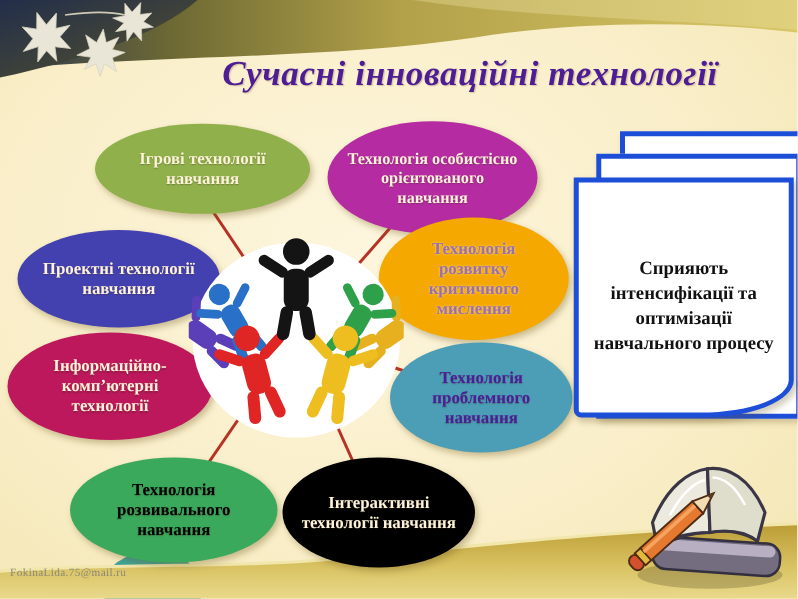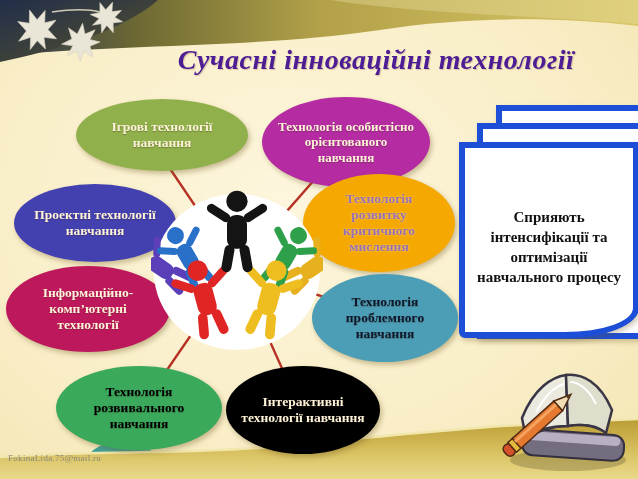--- a/index.html
+++ b/index.html
@@ -25,21 +25,21 @@
   .bubble span{display:block;padding:0 14px;}
   .b0{left:76px;  top:99px;  width:172px;height:72px;}
   .b1{left:262px; top:97px;  width:168px;height:90px;font-size:13px;}
   .b2{left:14px;  top:184px; width:162px;height:78px;}
   .b3{left:303px; top:174px; width:152px;height:98px;text-shadow:0 0 2px rgba(255,255,255,.55);}
   .b4{left:6px;   top:266px; width:164px;height:86px;}
   .b5{left:312px; top:274px; width:146px;height:88px;}
   .b6{left:56px;  top:366px; width:166px;height:84px;}
   .b7{left:226px; top:366px; width:154px;height:88px;}
   
-  .page{background:#fff;border:6px solid #1d4ed8;box-shadow:2px 3px 5px rgba(110,85,30,.3);}
+  .page{background:#fff;border:4px solid #1d4ed8;box-shadow:2px 3px 5px rgba(110,85,30,.3);}
   .page3{left:496px;top:105px;width:150px;height:196px;}
   .page2{left:477px;top:123px;width:156px;height:204px;}
   .page1{
     left:459px;top:142px;width:168px;height:184px;
     border-radius:0 0 74px 6px / 0 0 30px 6px;
     display:flex;align-items:center;justify-content:center;text-align:center;
   }
   .page1 span{
     font-size:15px;font-weight:bold;color:#111;line-height:1.35;
     width:150px;margin-top:14px;
@@ -112,21 +112,21 @@
   </div>
 <div class="abs bubble b2" style="background: rgb(67, 64, 176); color: rgb(253, 243, 216);">
     <span>Проектні технології навчання</span>
   </div>
 <div class="abs bubble b3" style="background: rgb(245, 168, 0); color: rgb(154, 111, 174);">
     <span>Технологія розвитку критичного мислення</span>
   </div>
 <div class="abs bubble b4" style="background: #be185d; color: rgb(253, 243, 216);">
     <span>Інформаційно-комп’ютерні технології</span>
   </div>
-<div class="abs bubble b5" style="background: rgb(76, 158, 183); color: #0f172a;">
+<div class="abs bubble b5" style="background: rgb(76, 158, 183); color: #4c1d95;">
     <span>Технологія проблемного навчання</span>
   </div>
 <div class="abs bubble b6" style="background: rgb(59, 169, 92); color: #000000;">
     <span>Технологія розвивального навчання</span>
   </div>
 <div class="abs bubble b7" style="background: #000000; color: rgb(253, 243, 216);">
     <span>Інтерактивні технології навчання</span>
   </div>
 
 <svg class="abs" style="left:151px;top:181px" width="172" height="172" viewBox="0 0 172 172">

